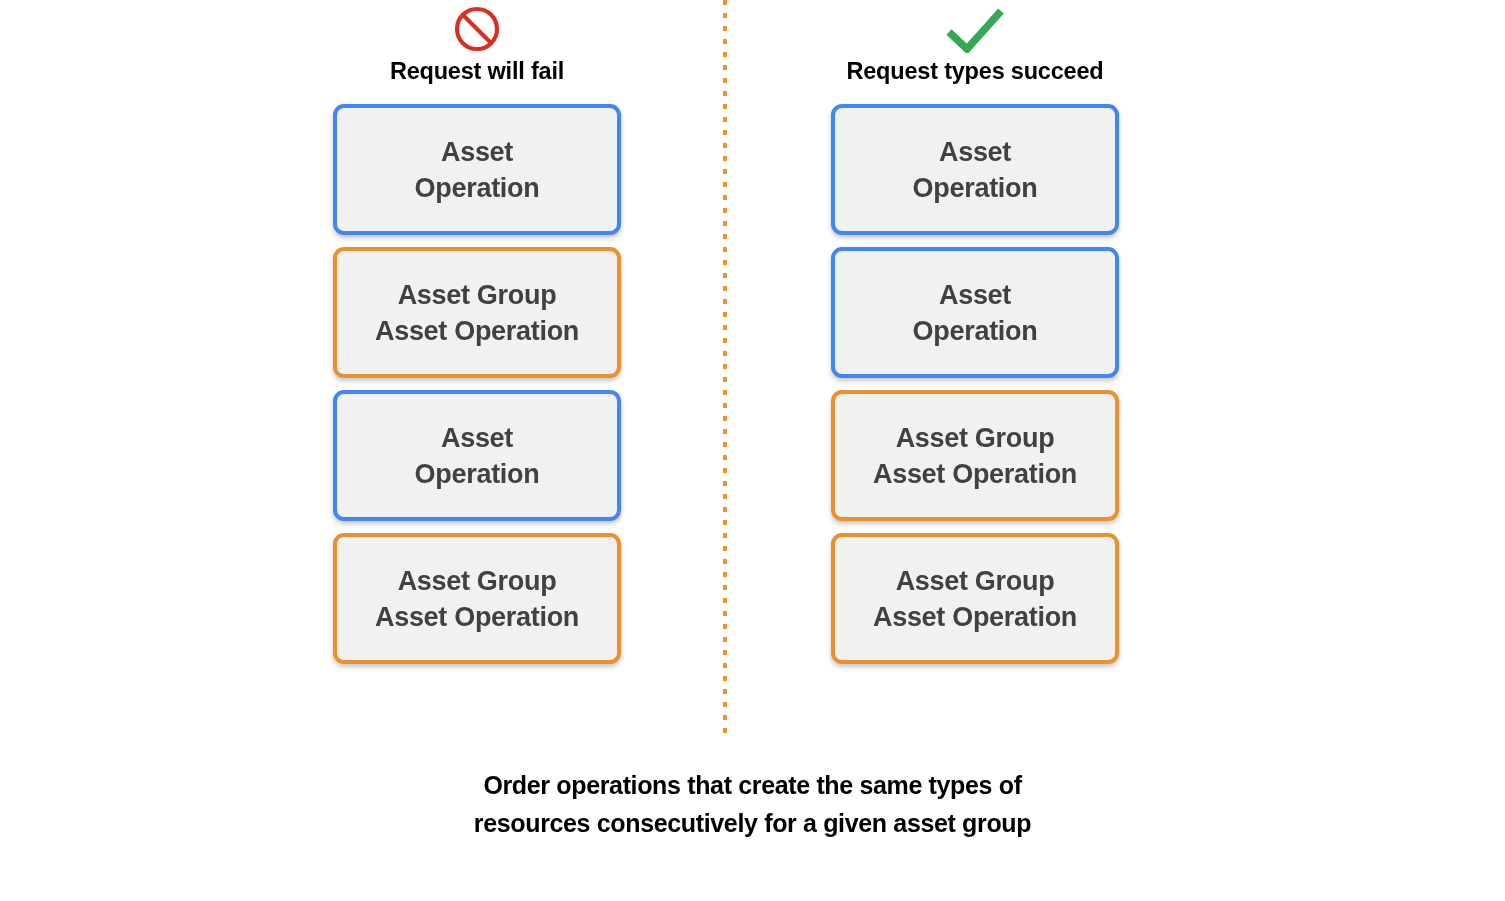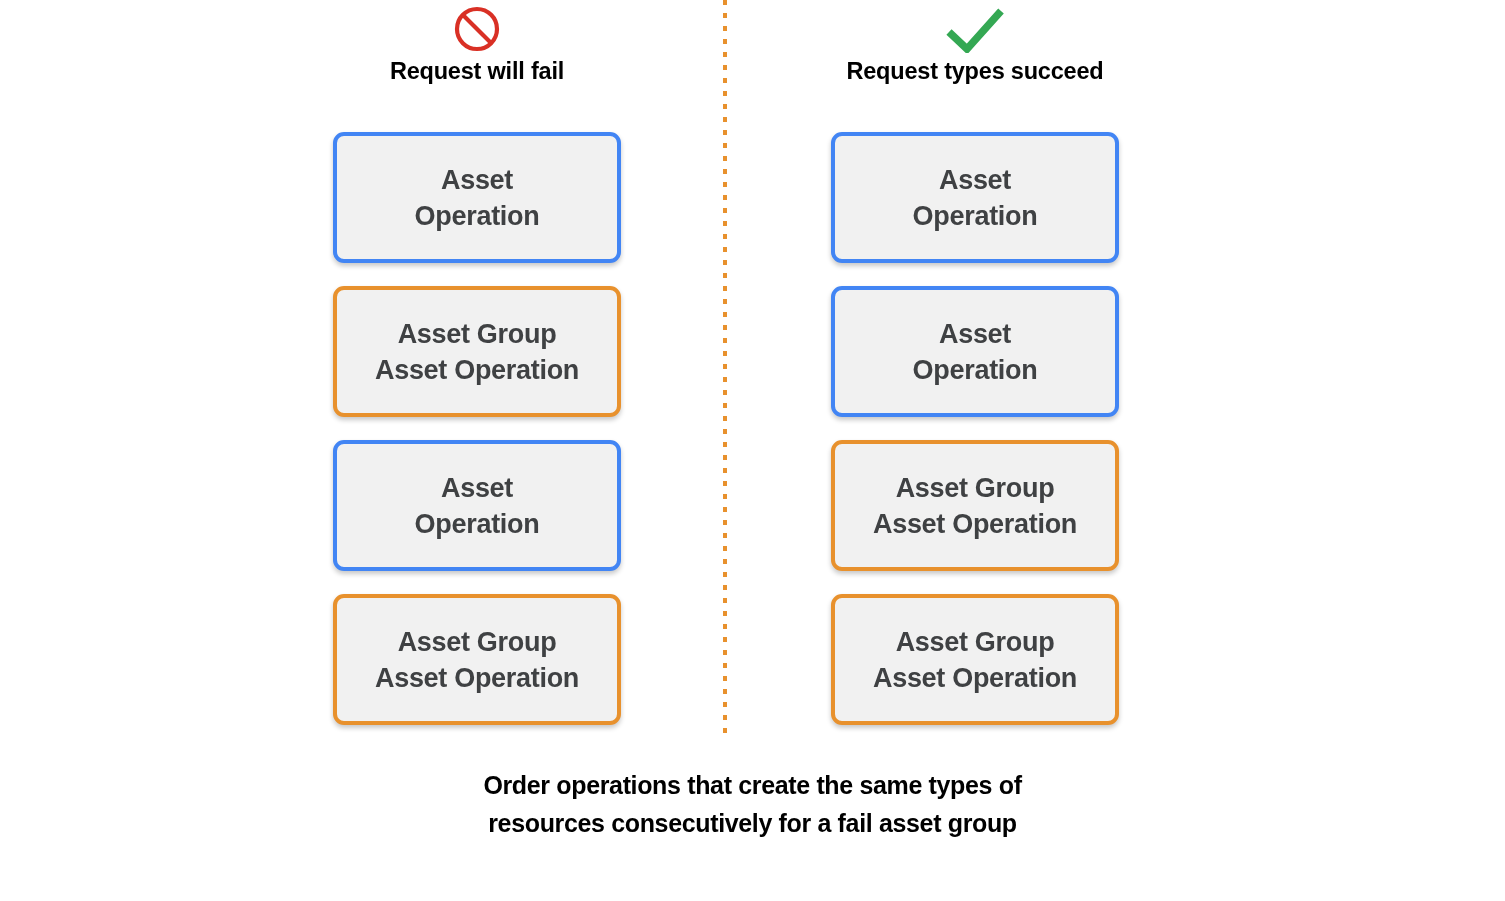--- a/index.html
+++ b/index.html
@@ -39,21 +39,21 @@
     position: absolute;
     width: 288px;
     top: 0px;
   }
   .column.left  { left: 333px; }
   .column.right { left: 831px; }
 
   
   .col-header {
     position: relative;
-    height: 132px;
+    height: 83px;
     display: flex;
     flex-direction: column;
     align-items: center;
     justify-content: flex-start;
   }
 
   .status-icon {
     height: 58px;
     display: flex;
     align-items: center;
@@ -67,21 +67,22 @@
     letter-spacing: -0.2px;
     white-space: nowrap;
     line-height: 1;
     margin-top: 2px;
   }
 
   
   .card-stack {
     display: flex;
     flex-direction: column;
-    gap: 23px;
+    gap: 12px;
+    margin-top: 21px;
   }
 
   .card {
     position: relative;
     width: 288px;
     height: 131px;
     background: #f1f1f1;
     border-radius: 11px;
     border: 4px solid #4285f4;
     display: flex;
@@ -192,16 +193,16 @@
       <div class="card orange">
         <div class="card-line">Asset Group</div>
         <div class="card-line">Asset Operation</div>
       </div>
 
     </div>
   </div>
 
   <div class="caption">
     <div>Order operations that create the same types of</div>
-    <div>resources consecutively for a fail asset group</div>
+    <div>resources consecutively for a given asset group</div>
   </div>
 
 </div>
 
 </body></html>

